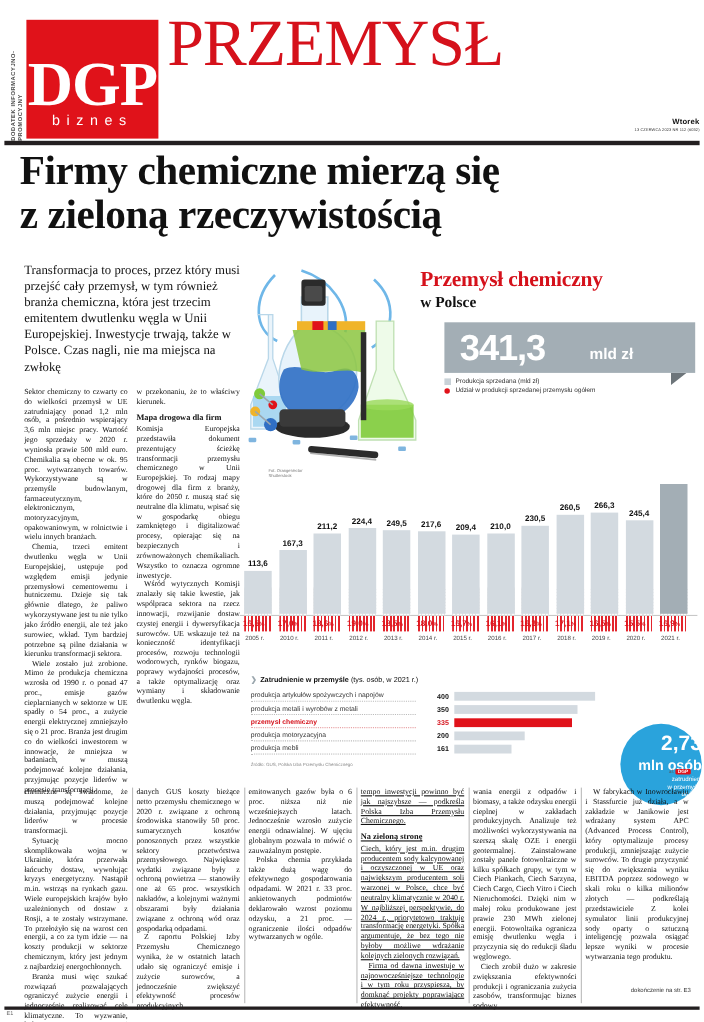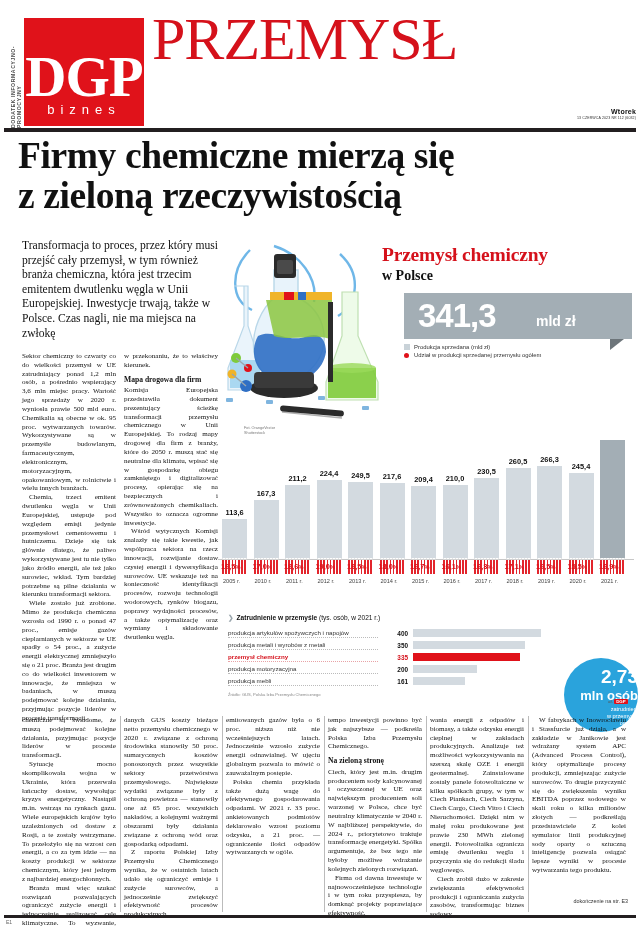--- a/index.html
+++ b/index.html
@@ -81,21 +81,21 @@
   .colA{left:22px;top:352px;width:94px;}
   .colB{left:124px;top:352px;width:94px;}
 
   .colrow2{position:absolute;top:716px;font-size:7.1px;line-height:1.245;text-align:justify;}
   .colrow2 p{margin:0;text-indent:7px;}
   .colrow2 p.first{text-indent:0;}
   .colrow2 h4{margin:5px 0 2px 0;font-size:7.6px;font-weight:700;text-indent:0;}
   .c1{left:22px;width:94px;}
   .c2{left:124px;width:94px;}
   .c3{left:226px;width:94px;}
-  .c4{left:328px;width:94px;}
+  .c4{left:328px;width:94px;text-decoration:underline;}
   .c5{left:430px;width:94px;}
   .c6{left:532px;width:94px;}
 
   .col-rule{position:absolute;top:716px;width:1px;background:#bbb;height:196px;}
 
   
   .info{position:absolute;left:222px;top:240px;width:412px;height:468px;}
   .info-title{
     position:absolute;left:160px;top:4px;
     color:#d5111b;font-weight:700;font-size:19.5px;

